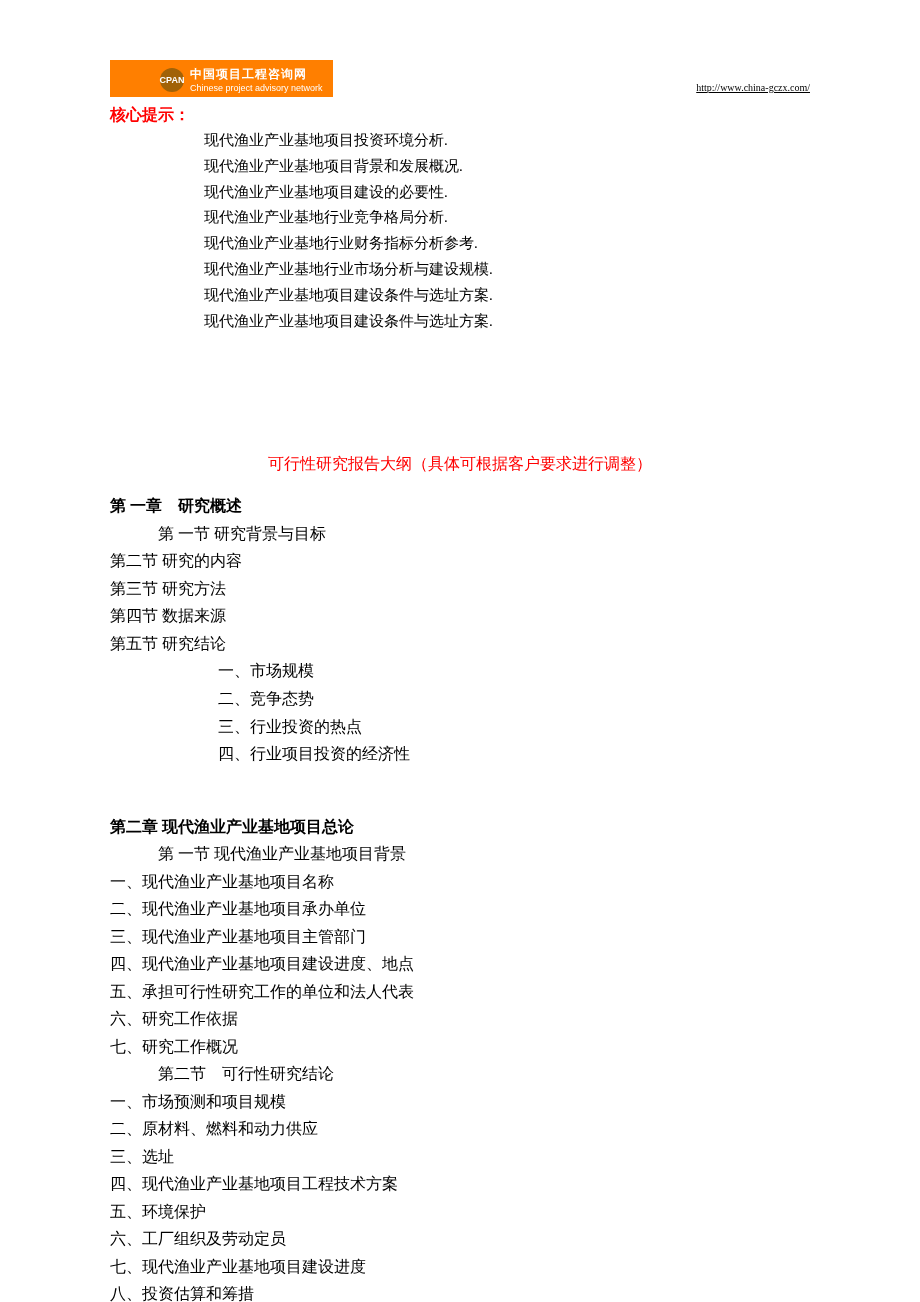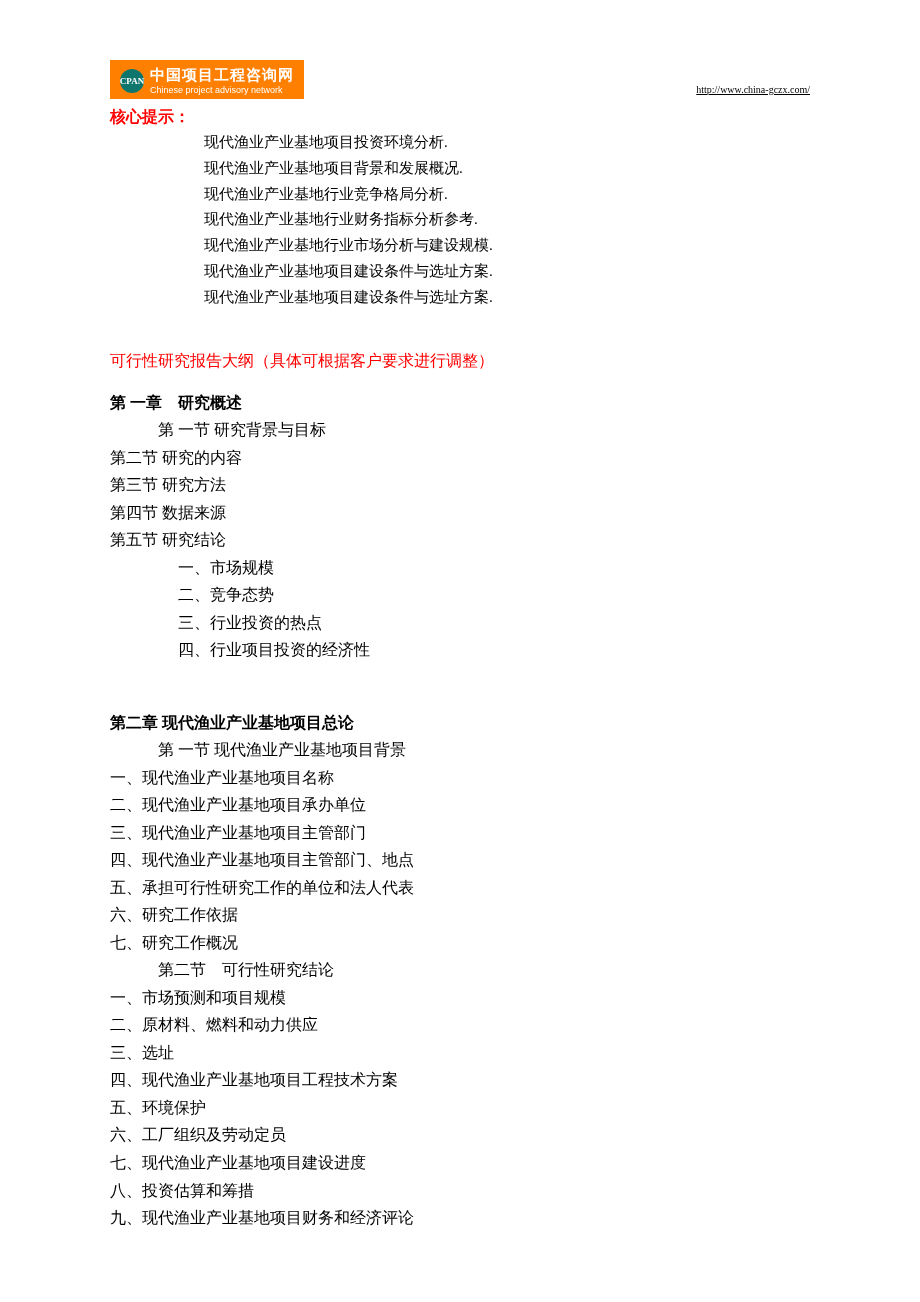--- a/index.html
+++ b/index.html
@@ -21,36 +21,37 @@
       background: #ff7f00;
       padding: 6px 10px 4px 10px;
       display: flex;
       align-items: center;
       gap: 6px;
     }
     .logo-icon {
       width: 24px;
       height: 24px;
       border-radius: 50%;
-      background: #0f766e;
+      background: #a16207;
       display: flex;
       align-items: center;
       justify-content: center;
       color: #fff;
       font-size: 9px;
       font-weight: bold;
-      font-family: Liberation Serif, serif;
+      font-family: Liberation Sans, sans-serif;
+      margin-left: 40px;
     }
     .logo-text {
       display: flex;
       flex-direction: column;
       color: #fff;
     }
     .logo-text-cn {
-      font-size: 15px;
+      font-size: 12px;
       font-weight: bold;
       font-family: "SimHei", "黑体", sans-serif;
       letter-spacing: 1px;
     }
     .logo-text-en {
       font-size: 9px;
       font-family: Arial, sans-serif;
     }
     .url-link {
       color: #000000;
@@ -67,38 +68,38 @@
     .hint-list {
       margin-left: 94px;
       line-height: 1.72;
     }
     .hint-item {
       font-family: Liberation Serif, serif;
       font-size: 15px;
     }
     .outline-title {
       color: #ff0000;
-      text-align: left;
-      margin-top: 40px;
+      text-align: center;
+      margin-top: 120px;
       margin-bottom: 4px;
     }
     .chapter-title {
       font-weight: bold;
       line-height: 1.72;
       margin-top: 17px;
     }
     .level1 {
       margin-left: 48px;
       line-height: 1.72;
     }
     .level2 {
       line-height: 1.72;
     }
     .level3 {
-      margin-left: 68px;
+      margin-left: 108px;
       line-height: 1.72;
     }
     .spacer {
       height: 28px;
     }
   </style>
 </head>
 <body>
 
 <div class="header">
@@ -110,20 +111,21 @@
     </div>
   </div>
   <a class="url-link">http://www.china-gczx.com/</a>
 </div>
 
 <div class="core-hint">核心提示：</div>
 
 <div class="hint-list">
   <div class="hint-item">现代渔业产业基地项目投资环境分析.</div>
   <div class="hint-item">现代渔业产业基地项目背景和发展概况.</div>
+  <div class="hint-item">现代渔业产业基地项目建设的必要性.</div>
   <div class="hint-item">现代渔业产业基地行业竞争格局分析.</div>
   <div class="hint-item">现代渔业产业基地行业财务指标分析参考.</div>
   <div class="hint-item">现代渔业产业基地行业市场分析与建设规模.</div>
   <div class="hint-item">现代渔业产业基地项目建设条件与选址方案.</div>
   <div class="hint-item">现代渔业产业基地项目建设条件与选址方案.</div>
 </div>
 
 <div class="outline-title">可行性研究报告大纲（具体可根据客户要求进行调整）</div>
 
 <div class="chapter-title">第 一章　研究概述</div>
@@ -137,21 +139,21 @@
 <div class="level3">三、行业投资的热点</div>
 <div class="level3">四、行业项目投资的经济性</div>
 
 <div class="spacer"></div>
 
 <div class="chapter-title">第二章  现代渔业产业基地项目总论</div>
 <div class="level1">第 一节  现代渔业产业基地项目背景</div>
 <div class="level2">一、现代渔业产业基地项目名称</div>
 <div class="level2">二、现代渔业产业基地项目承办单位</div>
 <div class="level2">三、现代渔业产业基地项目主管部门</div>
-<div class="level2">四、现代渔业产业基地项目主管部门、地点</div>
+<div class="level2">四、现代渔业产业基地项目建设进度、地点</div>
 <div class="level2">五、承担可行性研究工作的单位和法人代表</div>
 <div class="level2">六、研究工作依据</div>
 <div class="level2">七、研究工作概况</div>
 <div class="level1">第二节　可行性研究结论</div>
 <div class="level2">一、市场预测和项目规模</div>
 <div class="level2">二、原材料、燃料和动力供应</div>
 <div class="level2">三、选址</div>
 <div class="level2">四、现代渔业产业基地项目工程技术方案</div>
 <div class="level2">五、环境保护</div>
 <div class="level2">六、工厂组织及劳动定员</div>

